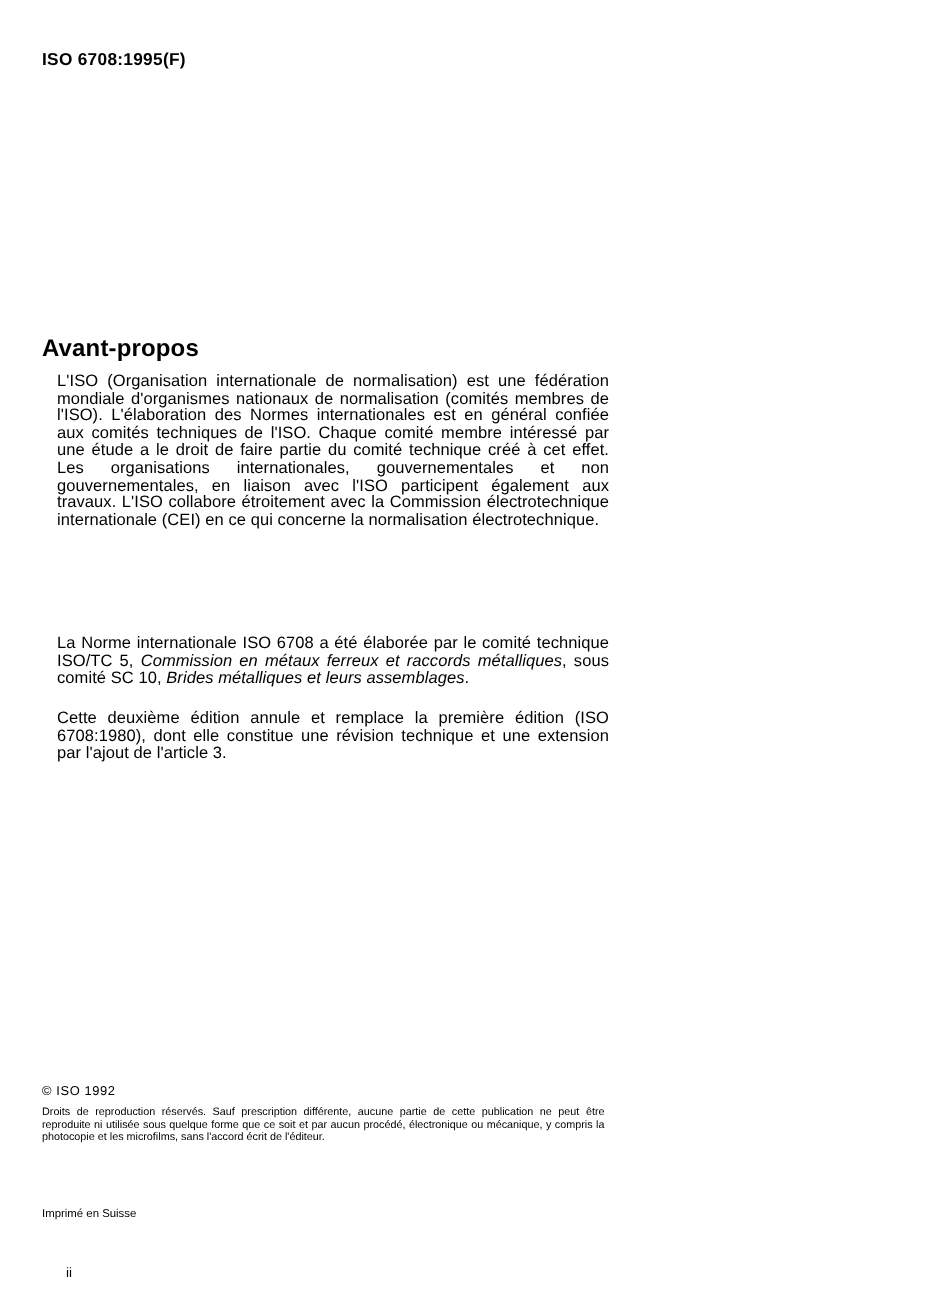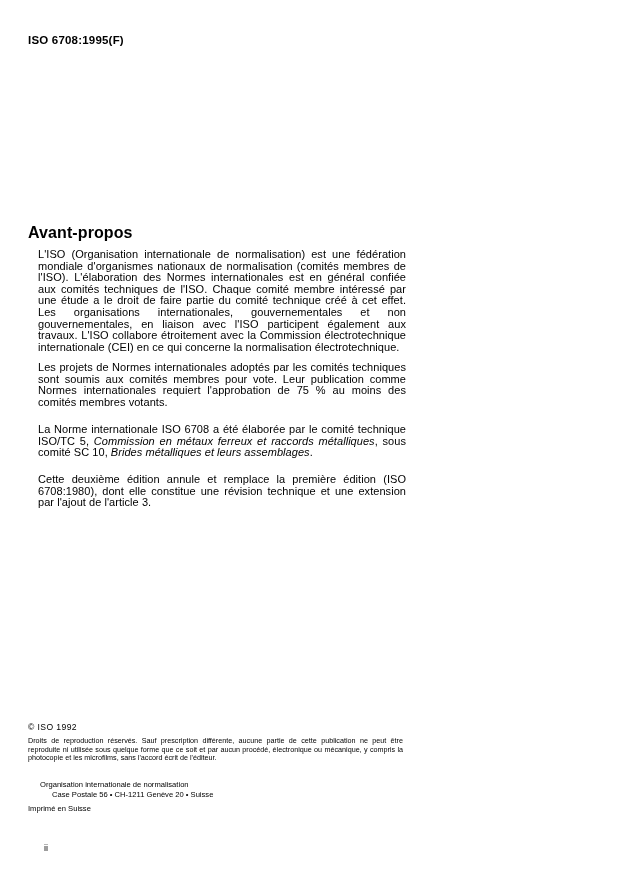--- a/index.html
+++ b/index.html
@@ -95,32 +95,27 @@
 <body>
 
 <div class="page">
 
   <div class="header">ISO 6708:1995(F)</div>
 
   <h1 class="title">Avant-propos</h1>
 
   <div class="body-block p1">L'ISO (Organisation internationale de normalisation) est une fédération mondiale d'organismes nationaux de normalisation (comités membres de l'ISO). L'élaboration des Normes internationales est en général confiée aux comités techniques de l'ISO. Chaque comité membre intéressé par une étude a le droit de faire partie du comité technique créé à cet effet. Les organisations internationales, gouvernementales et non gouvernementales, en liaison avec l'ISO participent également aux travaux. L'ISO collabore étroitement avec la Commission électrotechnique internationale (CEI) en ce qui concerne la normalisation électrotechnique.</div>
 
-  <div class="body-block p2">Les projets de Normes internationales adoptés par les comités techniques sont soumis aux comités membres pour vote. Leur publication comme Normes internationales requiert l'approbation de 75 % au moins des comités membres votants.</div>
 
   <div class="body-block p3"><span>La Norme internationale ISO 6708 a été élaborée par le comité technique ISO/TC 5, </span><em>Commission en métaux ferreux et raccords métalliques</em><span>, sous comité SC 10, </span><em>Brides métalliques et leurs assemblages</em><span>.</span></div>
 
   <div class="body-block p4">Cette deuxième édition annule et remplace la première édition (ISO 6708:1980), dont elle constitue une révision technique et une extension par l'ajout de l'article 3.</div>
 
   <div class="copyright-line">© ISO 1992</div>
 
   <div class="rights">Droits de reproduction réservés. Sauf prescription différente, aucune partie de cette publication ne peut être reproduite ni utilisée sous quelque forme que ce soit et par aucun procédé, électronique ou mécanique, y compris la photocopie et les microfilms, sans l'accord écrit de l'éditeur.</div>
 
-  <div class="org">
-    <div>Organisation internationale de normalisation</div>
-    <div class="indent">Case Postale 56 • CH-1211 Genève 20 • Suisse</div>
-  </div>
 
   <div class="printed">Imprimé en Suisse</div>
 
   <div class="pagenum">ii</div>
 
 </div>
 
 </body></html>

